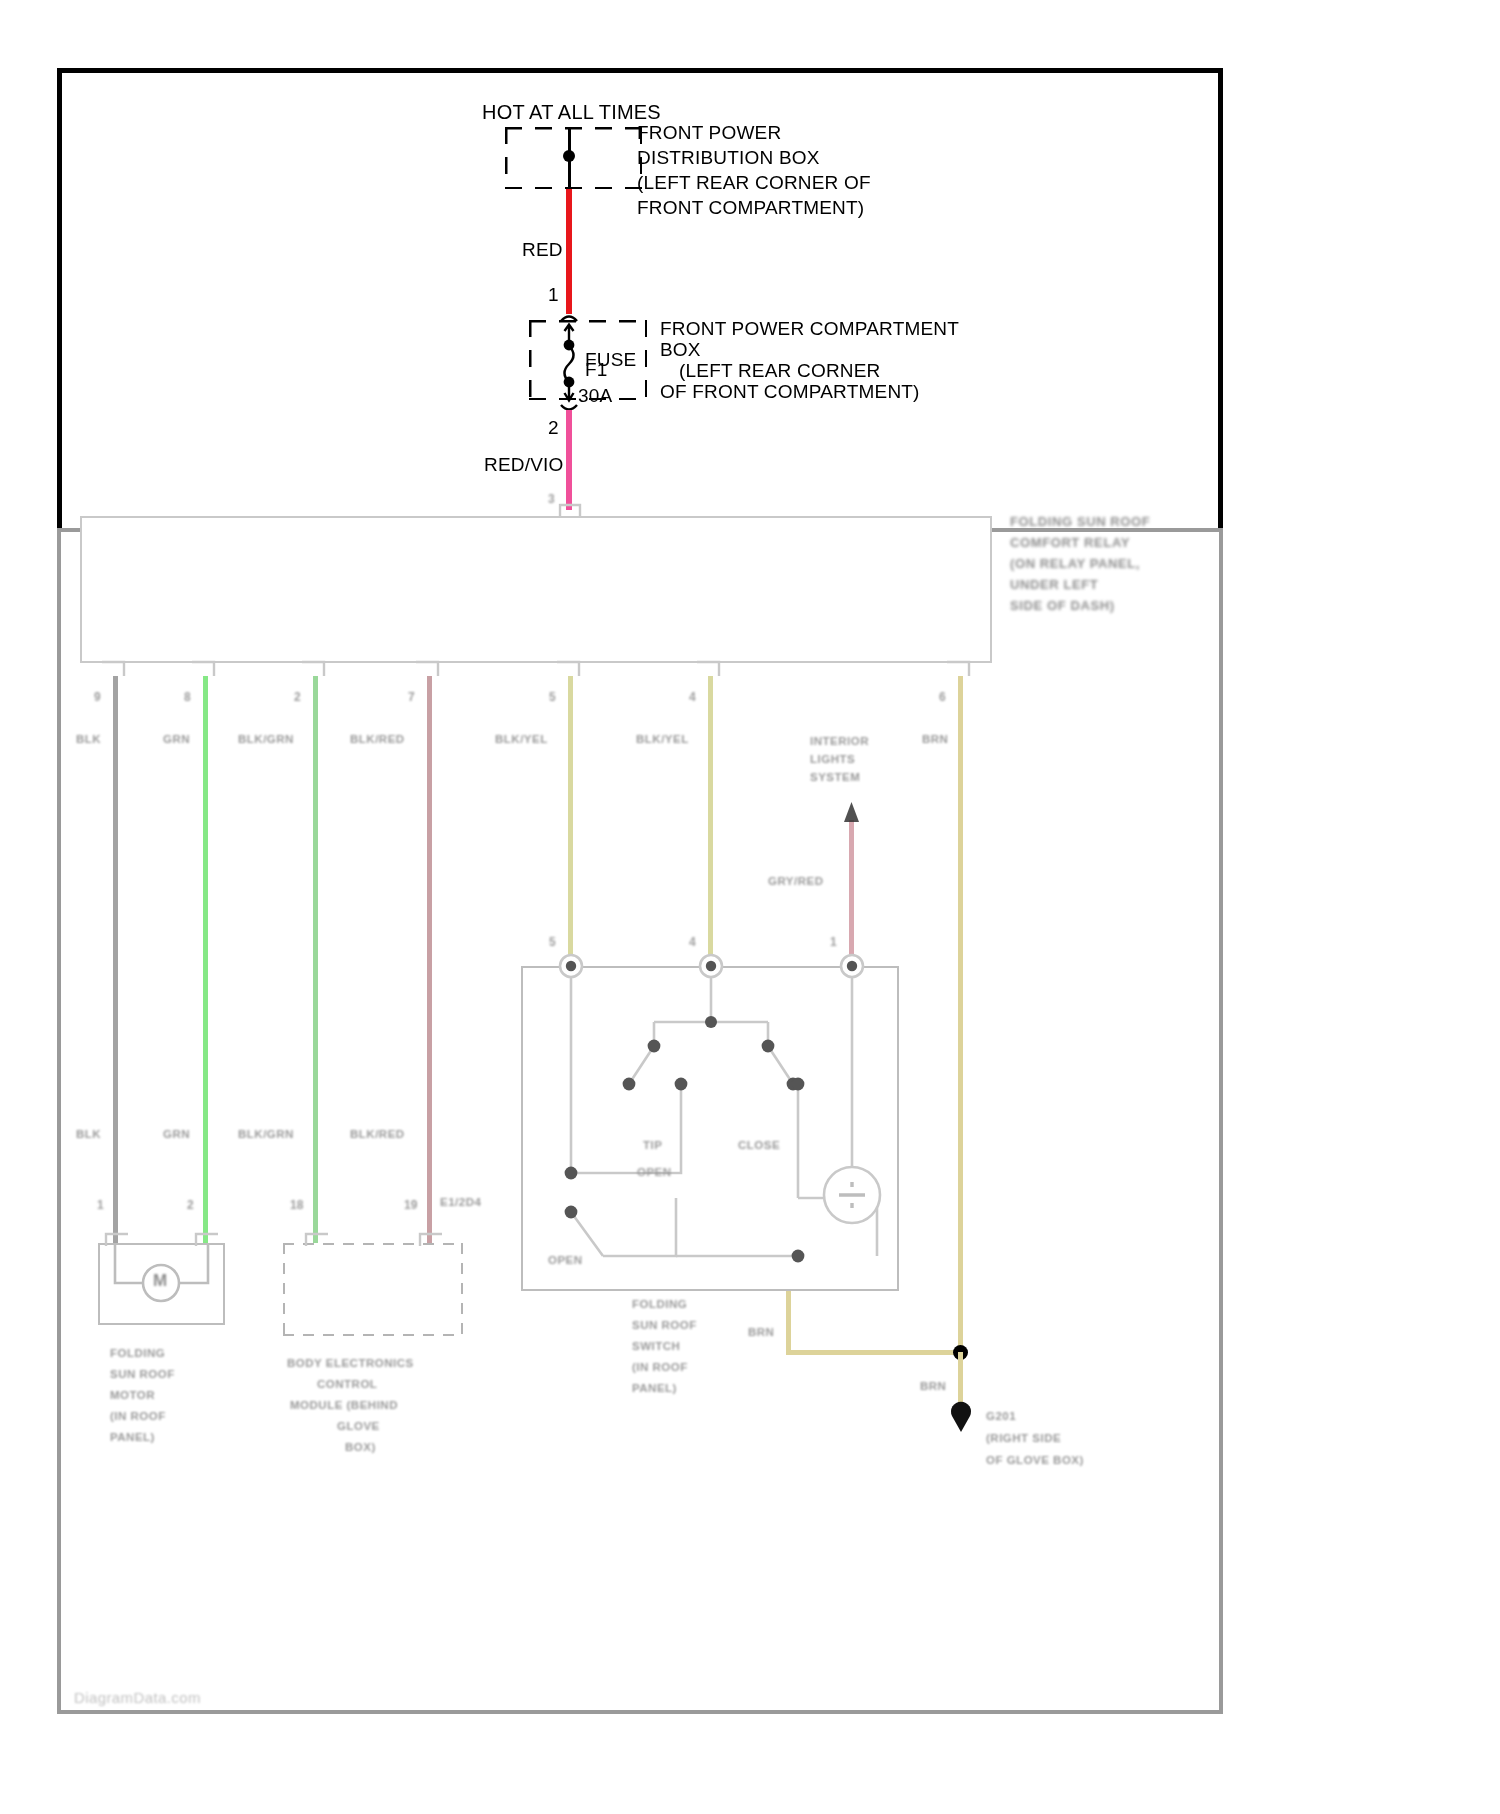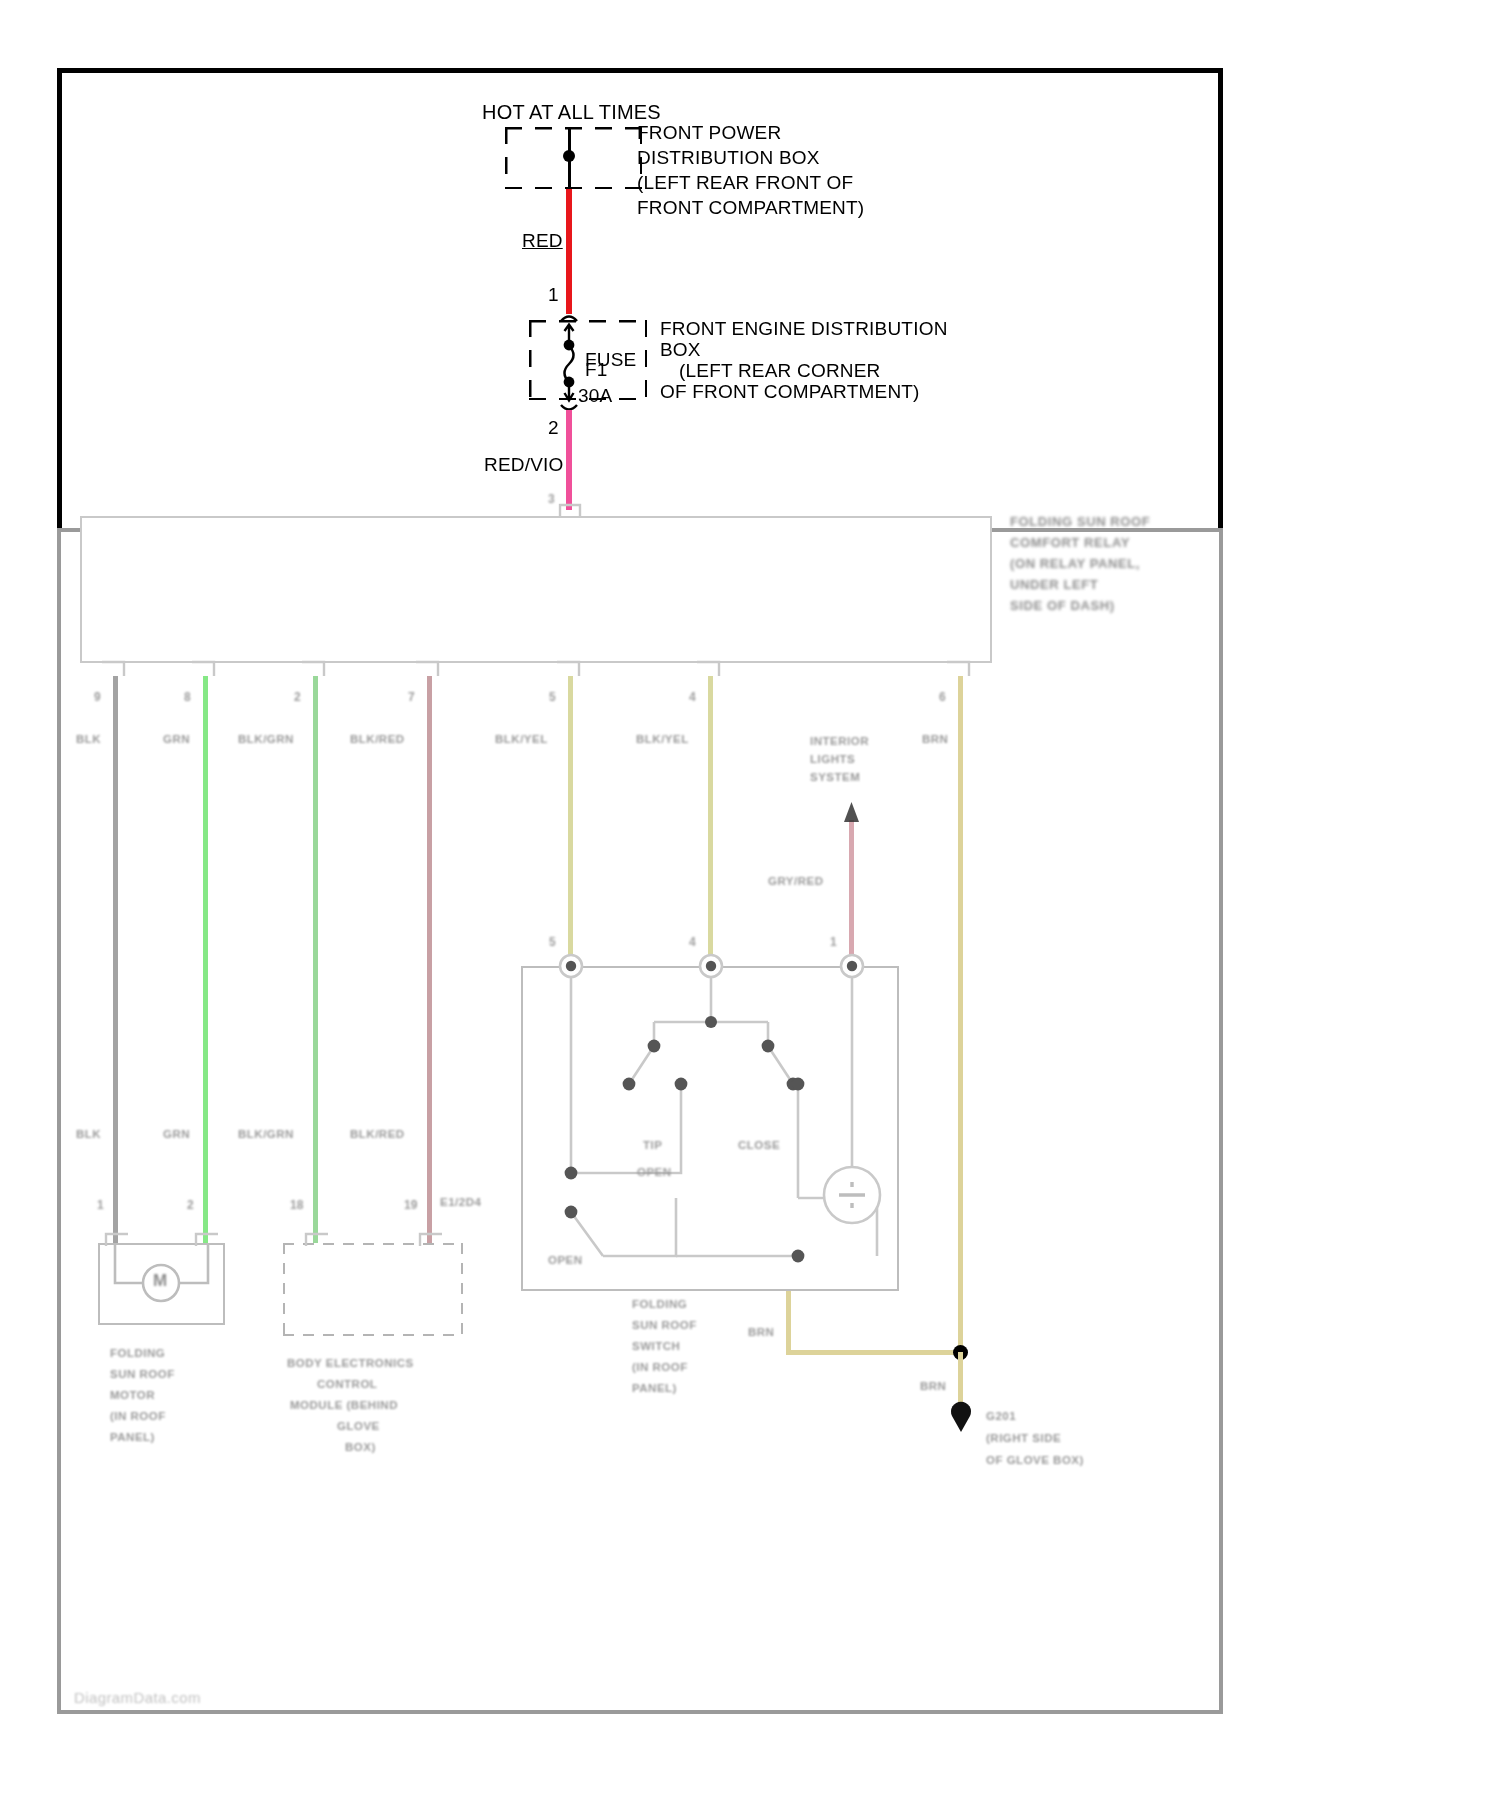--- a/index.html
+++ b/index.html
@@ -60,45 +60,45 @@
 
   <div class="lbl lbl-sharp" style="left:482px;top:100px;font-size:20px;">HOT AT ALL TIMES</div>
 
   <div class="dashbox" style="left:505px;top:127px;width:137px;height:62px;"></div>
 
   <div class="wire" style="left:568px;top:127px;width:3px;height:63px;background:#000;"></div>
   <div class="dot" style="left:563px;top:150px;width:12px;height:12px;"></div>
 
   <div class="lbl lbl-sharp" style="left:637px;top:121px;">FRONT POWER</div>
   <div class="lbl lbl-sharp" style="left:637px;top:146px;">DISTRIBUTION BOX</div>
-  <div class="lbl lbl-sharp" style="left:637px;top:171px;">(LEFT REAR FRONT OF</div>
+  <div class="lbl lbl-sharp" style="left:637px;top:171px;">(LEFT REAR CORNER OF</div>
   <div class="lbl lbl-sharp" style="left:637px;top:196px;">FRONT COMPARTMENT)</div>
 
   <div class="wire" style="left:566px;top:189px;width:6px;height:125px;background:#e8161b;"></div>
-  <div class="lbl lbl-sharp" style="left:522px;top:229px;text-decoration:underline;">RED</div>
+  <div class="lbl lbl-sharp" style="left:522px;top:238px;">RED</div>
 
   <div class="lbl lbl-sharp" style="left:548px;top:283px;">1</div>
 
   <div class="dashbox" style="left:529px;top:320px;width:118px;height:80px;"></div>
 
   <svg style="left:540px;top:305px;width:70px;height:115px;" viewBox="0 0 70 115">
     <path d="M21,16 q8,-9 16,0" fill="none" stroke="#000" stroke-width="2.4"></path>
     <path d="M29,35 L29,20 M24.5,26 L29,19.5 L33.5,26" fill="none" stroke="#000" stroke-width="2.4"></path>
     <path d="M29,41 q9,9 0,18 q-9,9 0,18" fill="none" stroke="#000" stroke-width="2.4"></path>
     <path d="M29,77 L29,95 M24.5,88 L29,95.5 L33.5,88" fill="none" stroke="#000" stroke-width="2.4"></path>
     <path d="M21,100 q8,9 16,0" fill="none" stroke="#000" stroke-width="2.4"></path>
     <circle cx="29" cy="40" r="5.4" fill="#000"></circle>
     <circle cx="29" cy="77" r="5.4" fill="#000"></circle>
   </svg>
 
   <div class="lbl lbl-sharp" style="left:585px;top:348px;">FUSE</div>
   <div class="lbl lbl-sharp" style="left:585px;top:358px;">F1</div>
   <div class="lbl lbl-sharp" style="left:578px;top:384px;">30A</div>
 
-  <div class="lbl lbl-sharp" style="left:660px;top:317px;">FRONT ENGINE DISTRIBUTION</div>
+  <div class="lbl lbl-sharp" style="left:660px;top:317px;">FRONT POWER COMPARTMENT</div>
   <div class="lbl lbl-sharp" style="left:660px;top:338px;">BOX</div>
   <div class="lbl lbl-sharp" style="left:660px;top:359px;margin-left:19px;">(LEFT REAR CORNER</div>
   <div class="lbl lbl-sharp" style="left:660px;top:380px;">OF FRONT COMPARTMENT)</div>
 
   <div class="lbl lbl-sharp" style="left:548px;top:416px;">2</div>
 
   <div class="wire" style="left:566px;top:410px;width:6px;height:100px;background:#f0509a;"></div>
   <div class="lbl lbl-sharp" style="left:484px;top:453px;">RED/VIO</div>
 
   <div class="pin" style="left:548px;top:492px;">3</div>

